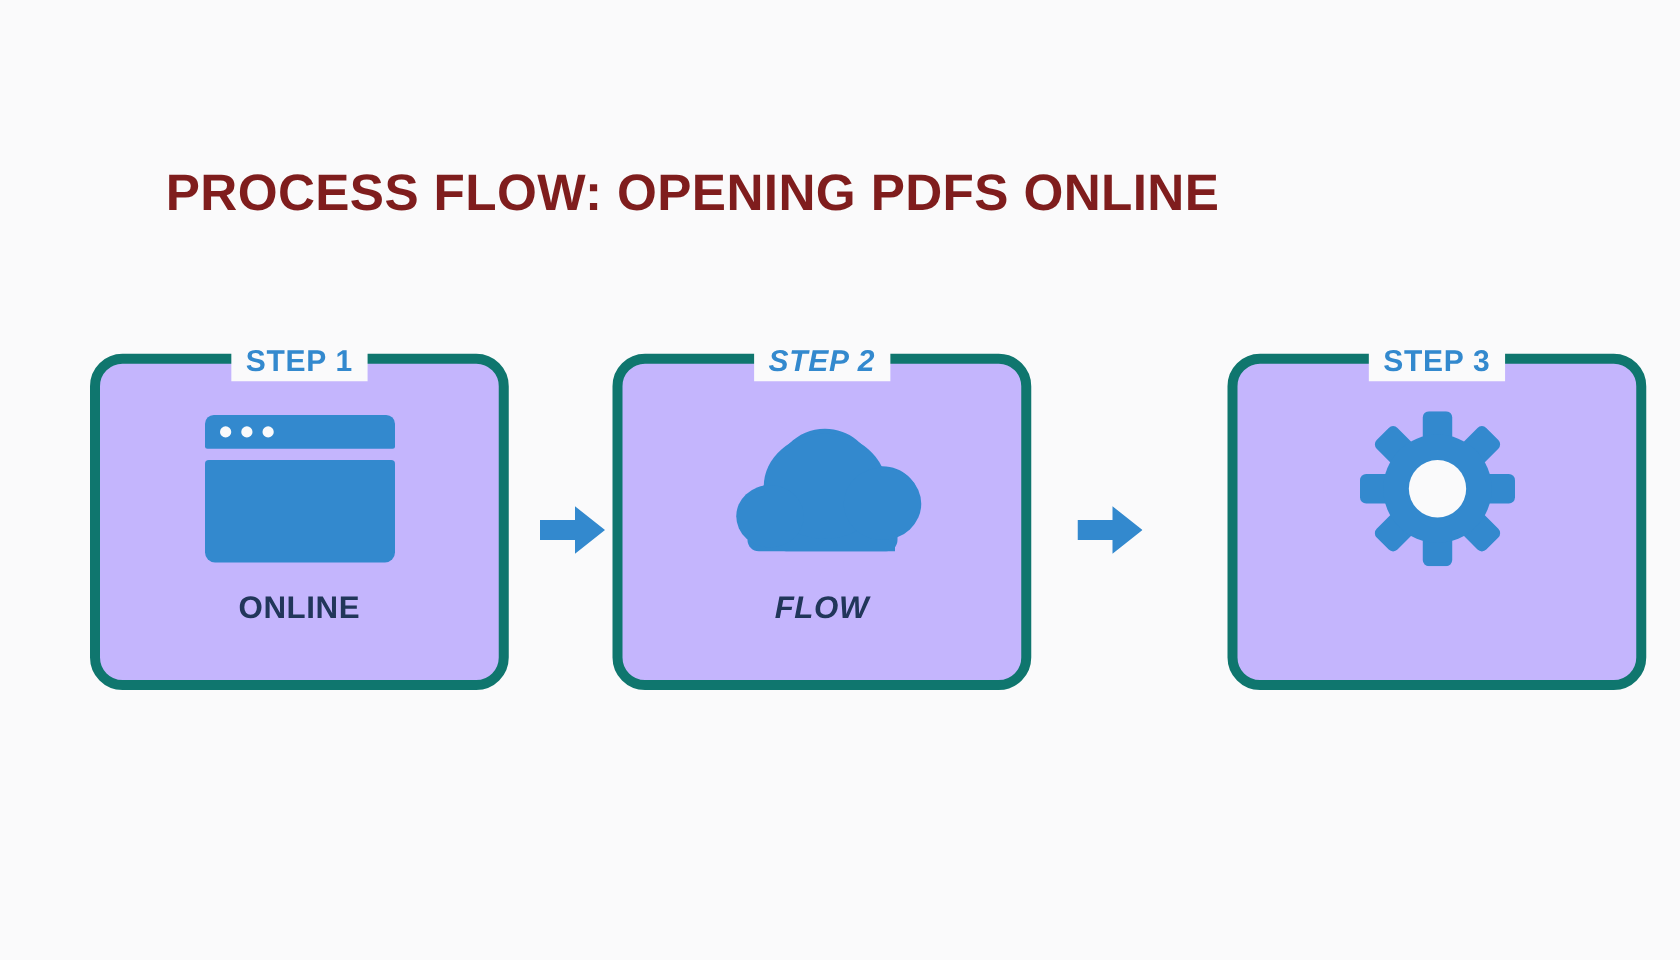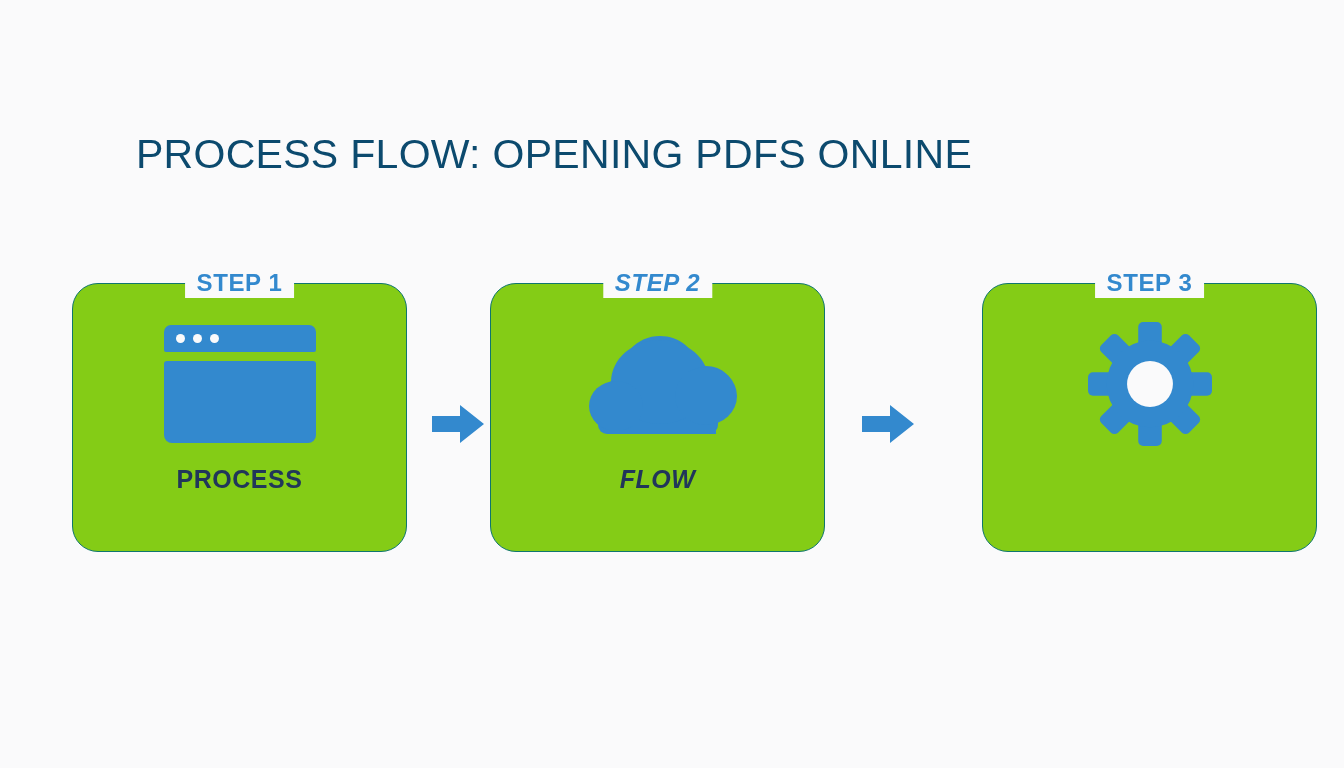--- a/index.html
+++ b/index.html
@@ -15,35 +15,35 @@
     position: relative;
   }
 
   #page-title {
     position: absolute;
     left: 0;
     top: 131px;
     width: 1108px;
     text-align: center;
     font-size: 41px;
-    font-weight: normal;
+    font-weight: bold;
     letter-spacing: 0.3px;
-    color: #0c4a6e;
+    color: #7f1d1d;
     white-space: nowrap;
   }
 
   .step-card {
     position: absolute;
     top: 283px;
     width: 335px;
     height: 269px;
     box-sizing: border-box;
-    border: 1px solid #0f766e;
+    border: 8px solid #0f766e;
     border-radius: 26px;
-    background: #84cc16;
+    background: #c4b5fd;
   }
   #step-card-1 { left: 72px; }
   #step-card-2 { left: 490px; font-style: italic; }
   #step-card-3 { left: 937px; margin-left: 45px; }
 
   
   .step-label {
     position: absolute;
     top: -16px;
     left: 50%;
@@ -138,21 +138,21 @@
     <div class="icon-slot">
       <div class="browser-icon">
         <div class="browser-bar">
           <span class="browser-dot d1"></span>
           <span class="browser-dot d2"></span>
           <span class="browser-dot d3"></span>
         </div>
         <div class="browser-body"></div>
       </div>
     </div>
-    <div class="card-caption">PROCESS</div>
+    <div class="card-caption">ONLINE</div>
   </div>
 </div>
 
 <svg class="flow-arrow" id="flow-arrow-1" viewBox="0 0 52 40">
   <path d="M0,12 L28,12 L28,1 L52,20 L28,39 L28,28 L0,28 Z" fill="#3389ce"></path>
 </svg>
 
 <div class="step-card" id="step-card-2">
   <div class="step-label">STEP 2</div>
   <div class="card-inner">

